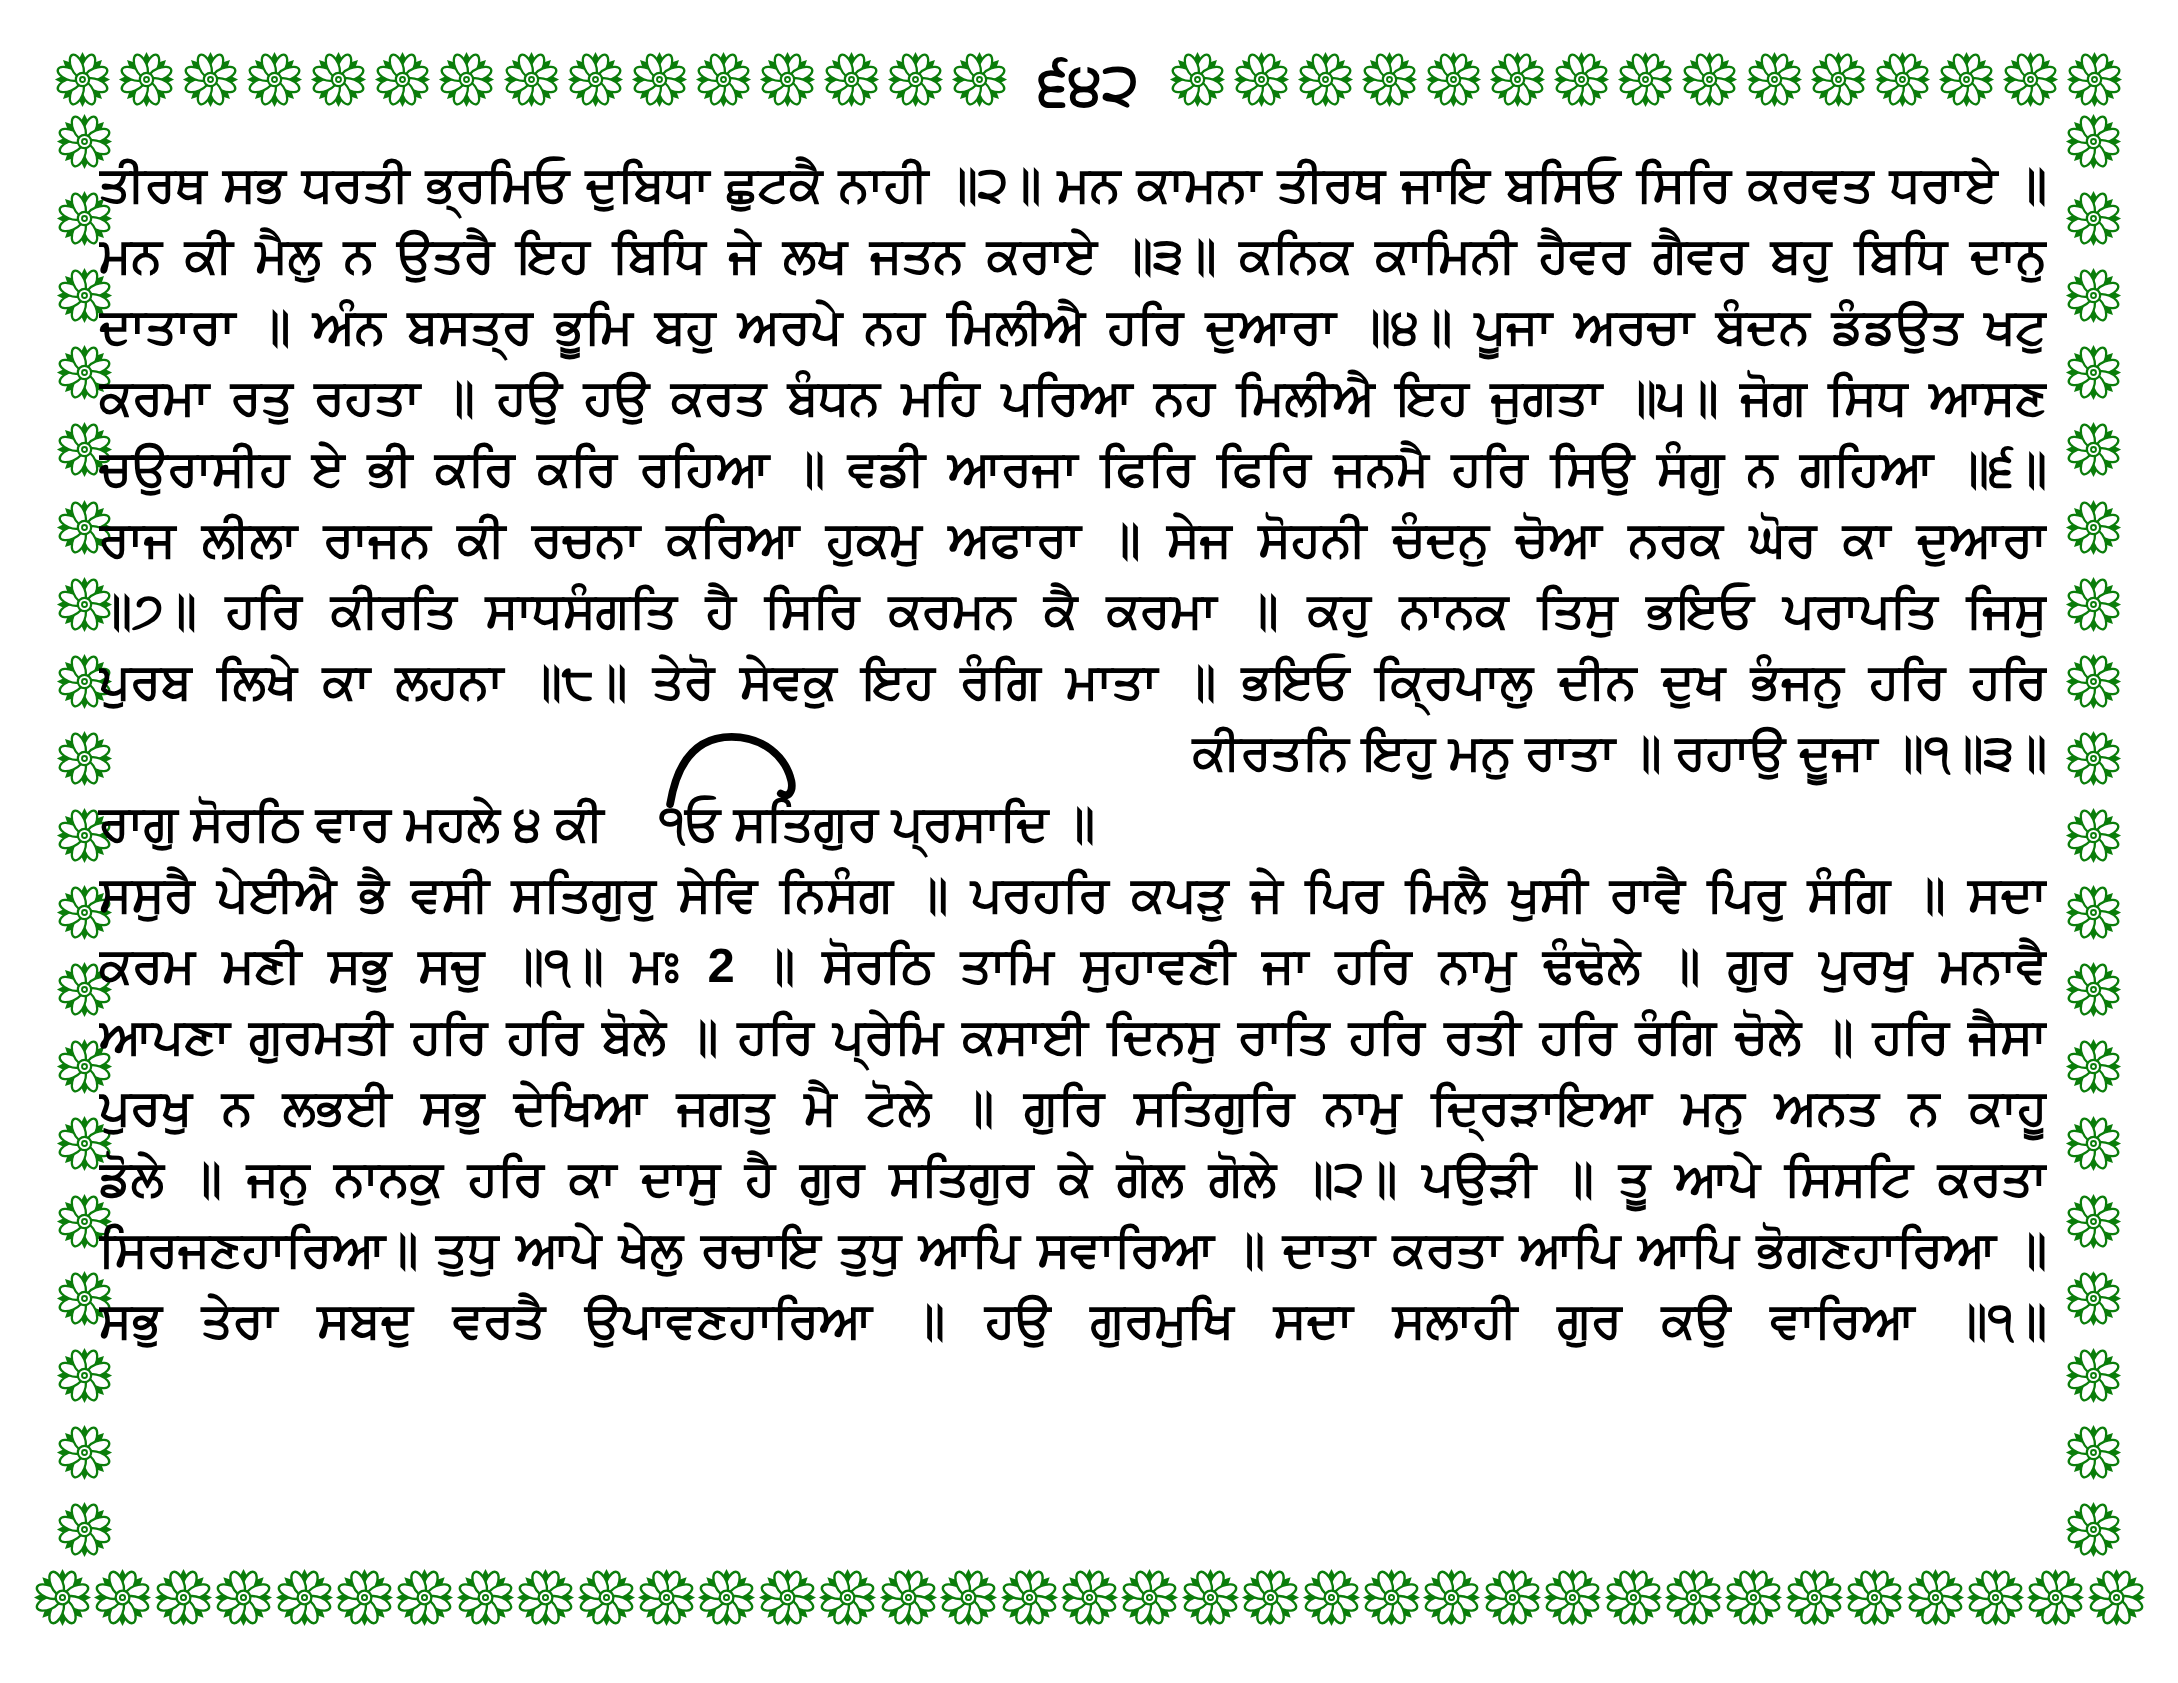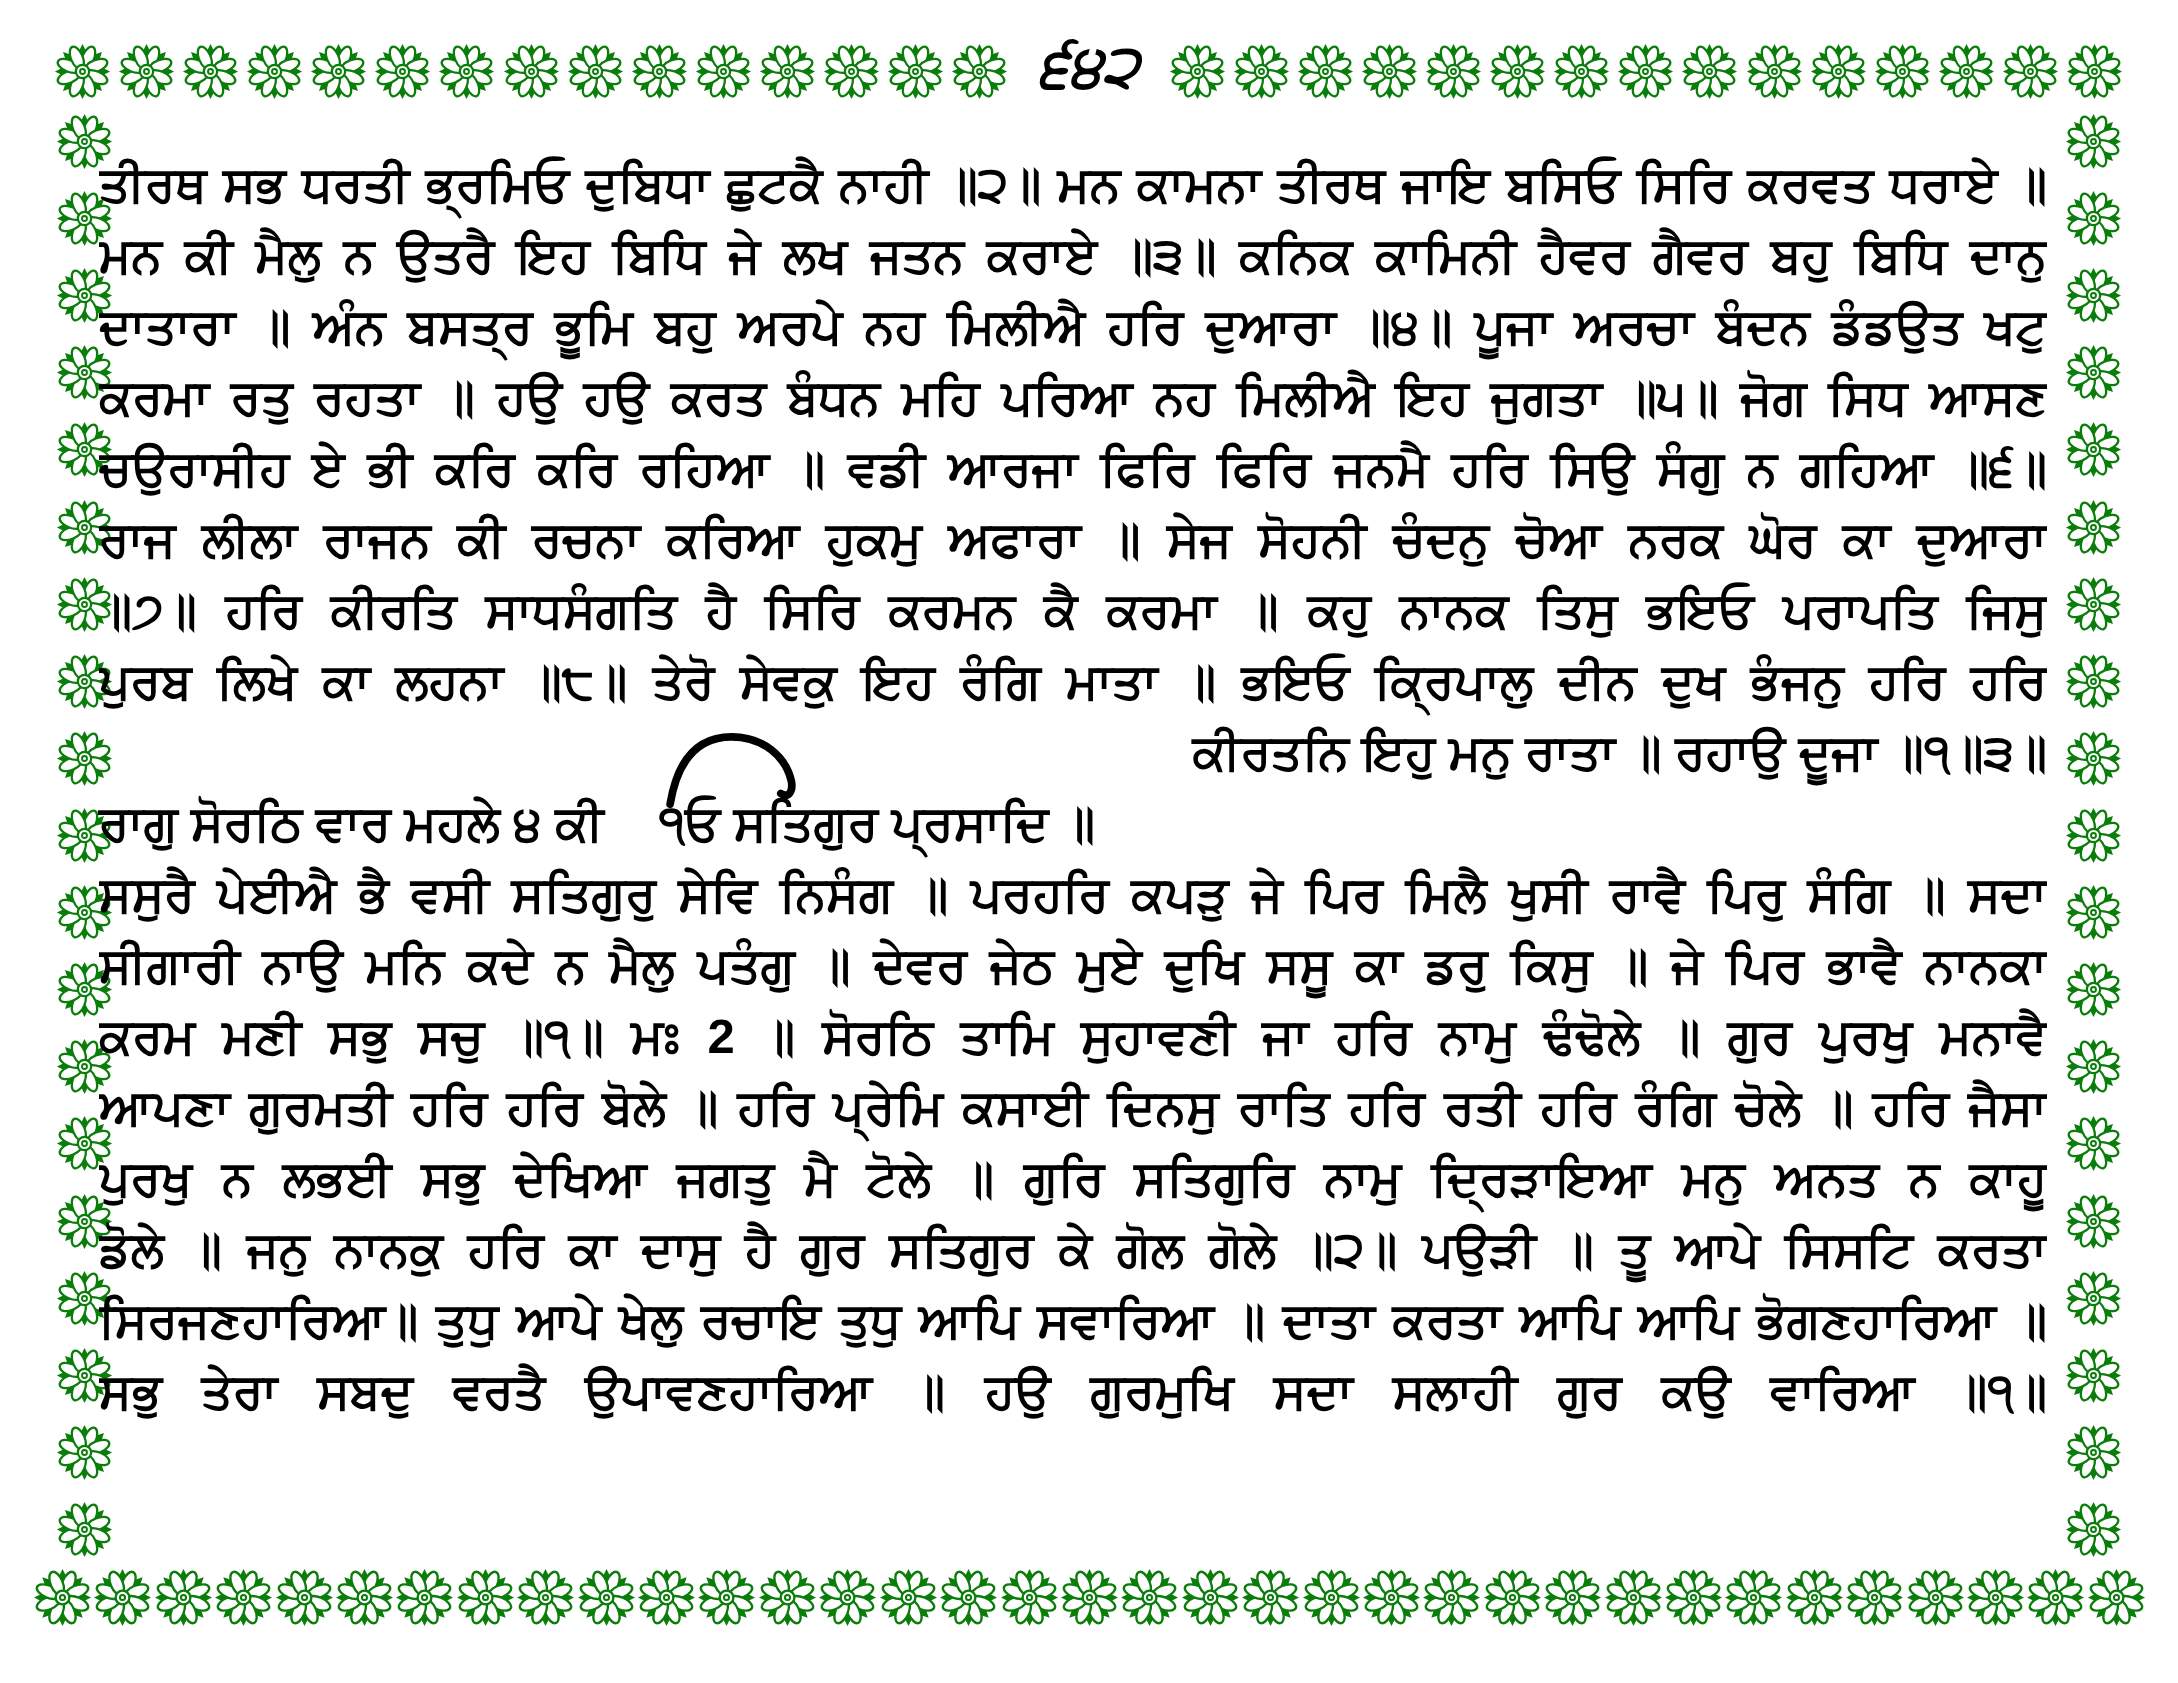--- a/index.html
+++ b/index.html
@@ -7,22 +7,22 @@
   .page {
     position:relative; width:2178px; height:1683px;
     background:var(--paper); overflow:hidden;
     font-family:"Liberation Sans","DejaVu Sans",sans-serif;
     color:var(--ink);
   }
   .defs { position:absolute; width:0; height:0; overflow:hidden; }
 
   
   .orn-strip { display:flex; justify-content:space-between; align-items:center; }
-  .border-top { position:absolute; left:54px; top:32px; width:2069px; height:69px;
-                display:flex; align-items:flex-end;font-style:italic; }
+  .border-top { position:absolute; left:54px; top:50px; width:2069px; height:69px;
+                display:flex; align-items:flex-start; }
   .border-top .seg { flex:1; height:59px; display:flex;
                      justify-content:space-between; align-items:center; }
   .pagenum { padding:0 30px; font-size:59px; line-height:69px; font-weight:700;
              color:var(--ink); white-space:nowrap; }
   .border-left  { position:absolute; left:54px;  top:113px; width:61px; height:1445px;
                   flex-direction:column; }
   .border-right { position:absolute; left:2063px; top:113px; width:61px; height:1445px;
                   flex-direction:column; }
   .border-bottom{ position:absolute; left:33px; top:1566px; width:2113px; height:63px; }
   .flower { width:57px; height:57px; flex:0 0 auto; }
@@ -411,21 +411,20 @@
       <div class="line justify">॥੭॥ ਹਰਿ ਕੀਰਤਿ ਸਾਧਸੰਗਤਿ ਹੈ ਸਿਰਿ ਕਰਮਨ ਕੈ ਕਰਮਾ ॥ ਕਹੁ ਨਾਨਕ ਤਿਸੁ ਭਇਓ ਪਰਾਪਤਿ ਜਿਸੁ</div>
       <div class="line justify">ਪੁਰਬ ਲਿਖੇ ਕਾ ਲਹਨਾ ॥੮॥ ਤੇਰੋ ਸੇਵਕੁ ਇਹ ਰੰਗਿ ਮਾਤਾ ॥ ਭਇਓ ਕ੍ਰਿਪਾਲੁ ਦੀਨ ਦੁਖ ਭੰਜਨੁ ਹਰਿ ਹਰਿ</div>
       <div class="line left">ਕੀਰਤਨਿ ਇਹੁ ਮਨੁ ਰਾਤਾ ॥ ਰਹਾਉ ਦੂਜਾ ॥੧॥੩॥</div>
       <div class="line header">
         <span>ਰਾਗੁ ਸੋਰਠਿ ਵਾਰ ਮਹਲੇ ੪ ਕੀ</span>
         <span class="ikonkar">੧ਓ ਸਤਿਗੁਰ ਪ੍ਰਸਾਦਿ ॥<svg class="arc" viewBox="0 0 150 80">
             <path d="M6 76 C14 28 36 6 70 6 C102 6 126 26 132 52 C134 63 129 70 121 65" fill="none" stroke="var(--ink)" stroke-width="8" stroke-linecap="round"></path>
           </svg></span>
       </div>
       <div class="line justify">ਸਸੁਰੈ ਪੇਈਐ ਭੈ ਵਸੀ ਸਤਿਗੁਰੁ ਸੇਵਿ ਨਿਸੰਗ ॥ ਪਰਹਰਿ ਕਪੜੁ ਜੇ ਪਿਰ ਮਿਲੈ ਖੁਸੀ ਰਾਵੈ ਪਿਰੁ ਸੰਗਿ ॥ ਸਦਾ</div>
-      <div class="line justify">ਸੀਗਾਰੀ ਨਾਉ ਮਨਿ ਕਦੇ ਨ ਮੈਲੁ ਪਤੰਗੁ ॥ ਦੇਵਰ ਜੇਠ ਮੁਏ ਦੁਖਿ ਸਸੂ ਕਾ ਡਰੁ ਕਿਸੁ ॥ ਜੇ ਪਿਰ ਭਾਵੈ ਨਾਨਕਾ</div>
       <div class="line justify">ਕਰਮ ਮਣੀ ਸਭੁ ਸਚੁ ॥੧॥ ਮਃ 2 ॥ ਸੋਰਠਿ ਤਾਮਿ ਸੁਹਾਵਣੀ ਜਾ ਹਰਿ ਨਾਮੁ ਢੰਢੋਲੇ ॥ ਗੁਰ ਪੁਰਖੁ ਮਨਾਵੈ</div>
       <div class="line justify">ਆਪਣਾ ਗੁਰਮਤੀ ਹਰਿ ਹਰਿ ਬੋਲੇ ॥ ਹਰਿ ਪ੍ਰੇਮਿ ਕਸਾਈ ਦਿਨਸੁ ਰਾਤਿ ਹਰਿ ਰਤੀ ਹਰਿ ਰੰਗਿ ਚੋਲੇ ॥ ਹਰਿ ਜੈਸਾ</div>
       <div class="line justify">ਪੁਰਖੁ ਨ ਲਭਈ ਸਭੁ ਦੇਖਿਆ ਜਗਤੁ ਮੈ ਟੋਲੇ ॥ ਗੁਰਿ ਸਤਿਗੁਰਿ ਨਾਮੁ ਦ੍ਰਿੜਾਇਆ ਮਨੁ ਅਨਤ ਨ ਕਾਹੂ</div>
       <div class="line justify">ਡੋਲੇ ॥ ਜਨੁ ਨਾਨਕੁ ਹਰਿ ਕਾ ਦਾਸੁ ਹੈ ਗੁਰ ਸਤਿਗੁਰ ਕੇ ਗੋਲ ਗੋਲੇ ॥੨॥ ਪਉੜੀ ॥ ਤੂ ਆਪੇ ਸਿਸਟਿ ਕਰਤਾ</div>
       <div class="line justify">ਸਿਰਜਣਹਾਰਿਆ॥ ਤੁਧੁ ਆਪੇ ਖੇਲੁ ਰਚਾਇ ਤੁਧੁ ਆਪਿ ਸਵਾਰਿਆ ॥ ਦਾਤਾ ਕਰਤਾ ਆਪਿ ਆਪਿ ਭੋਗਣਹਾਰਿਆ ॥</div>
       <div class="line justify">ਸਭੁ ਤੇਰਾ ਸਬਦੁ ਵਰਤੈ ਉਪਾਵਣਹਾਰਿਆ ॥ ਹਉ ਗੁਰਮੁਖਿ ਸਦਾ ਸਲਾਹੀ ਗੁਰ ਕਉ ਵਾਰਿਆ ॥੧॥</div>
     </div>
 </div>
 
 

